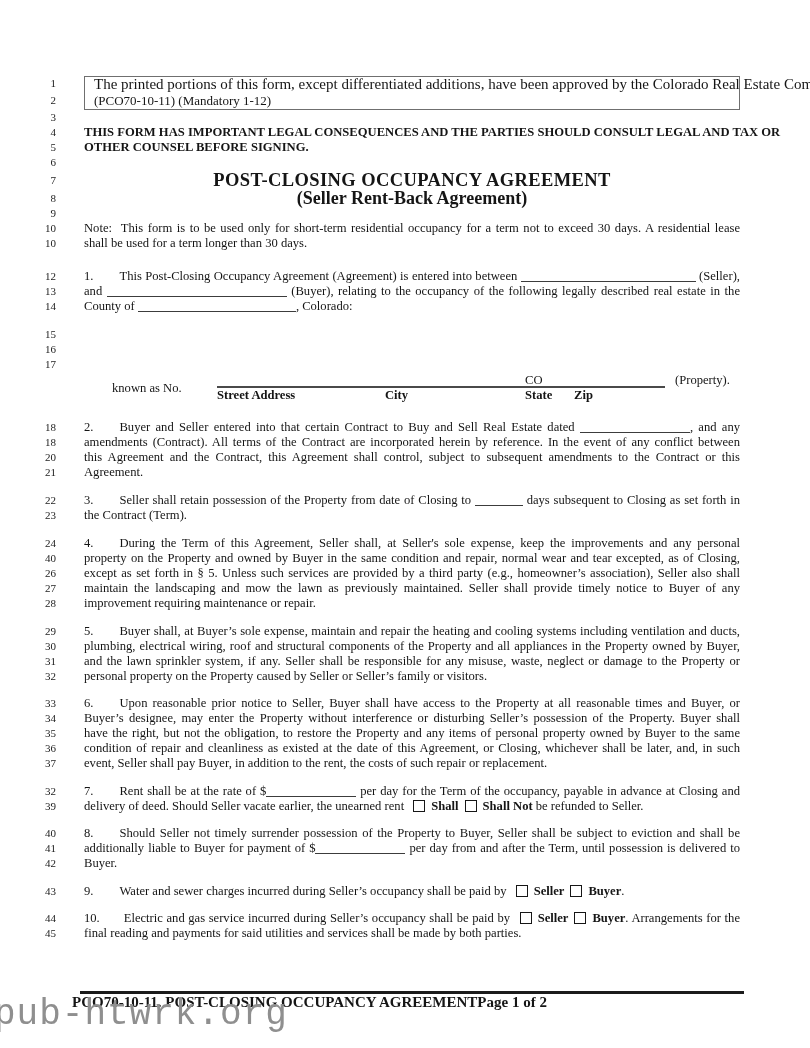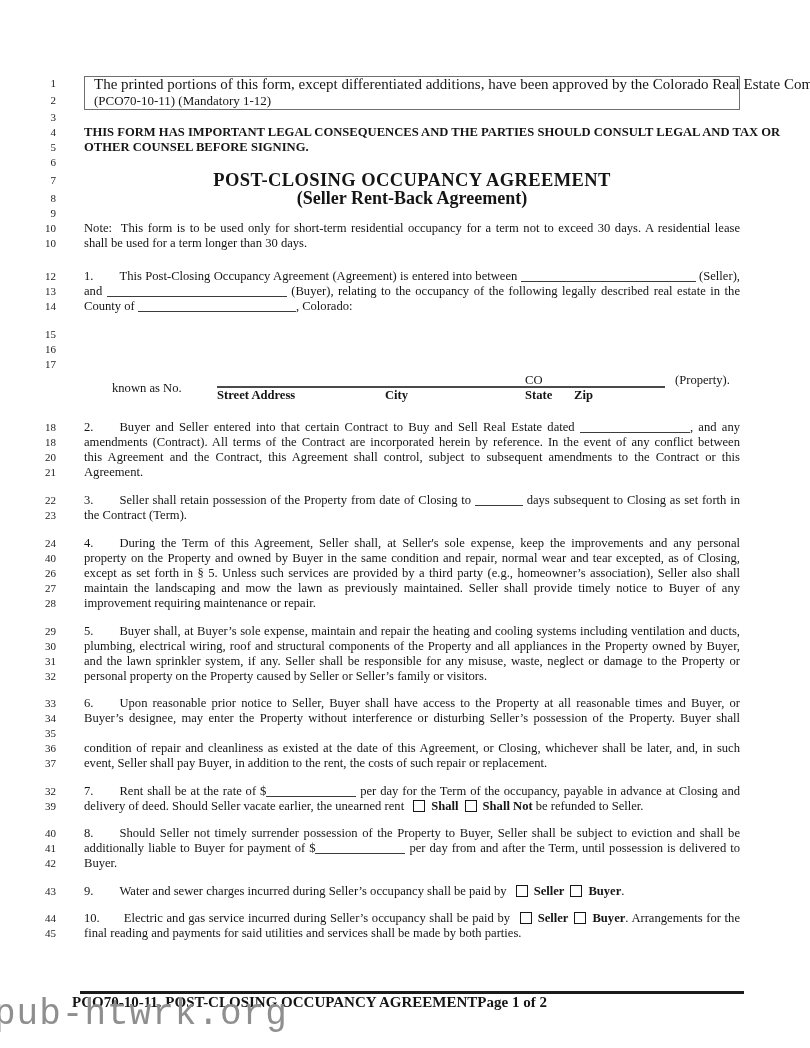--- a/index.html
+++ b/index.html
@@ -191,20 +191,21 @@
       <div class="row">
         <span class="num">33</span>
         <div class="txt j"><span>6.</span><span class="tab" style="width: 26px;"></span><span>Upon reasonable prior notice to Seller, Buyer shall have access to the Property at all reasonable times and Buyer, or</span></div>
       </div>
       <div class="row">
         <span class="num">34</span>
         <div class="txt j"><span>Buyer’s designee, may enter the Property without interference or disturbing Seller’s possession of the Property. Buyer shall</span></div>
       </div>
       <div class="row">
         <span class="num">35</span>
+        <div class="txt j"><span>have the right, but not the obligation, to restore the Property and any items of personal property owned by Buyer to the same</span></div>
       </div>
       <div class="row">
         <span class="num">36</span>
         <div class="txt j"><span>condition of repair and cleanliness as existed at the date of this Agreement, or Closing, whichever shall be later, and, in such</span></div>
       </div>
       <div class="row">
         <span class="num">37</span>
         <div class="txt"><span>event, Seller shall pay Buyer, in addition to the rent, the costs of such repair or replacement.</span></div>
       </div>
       <div class="spacer" style="height: 13px;"></div>

